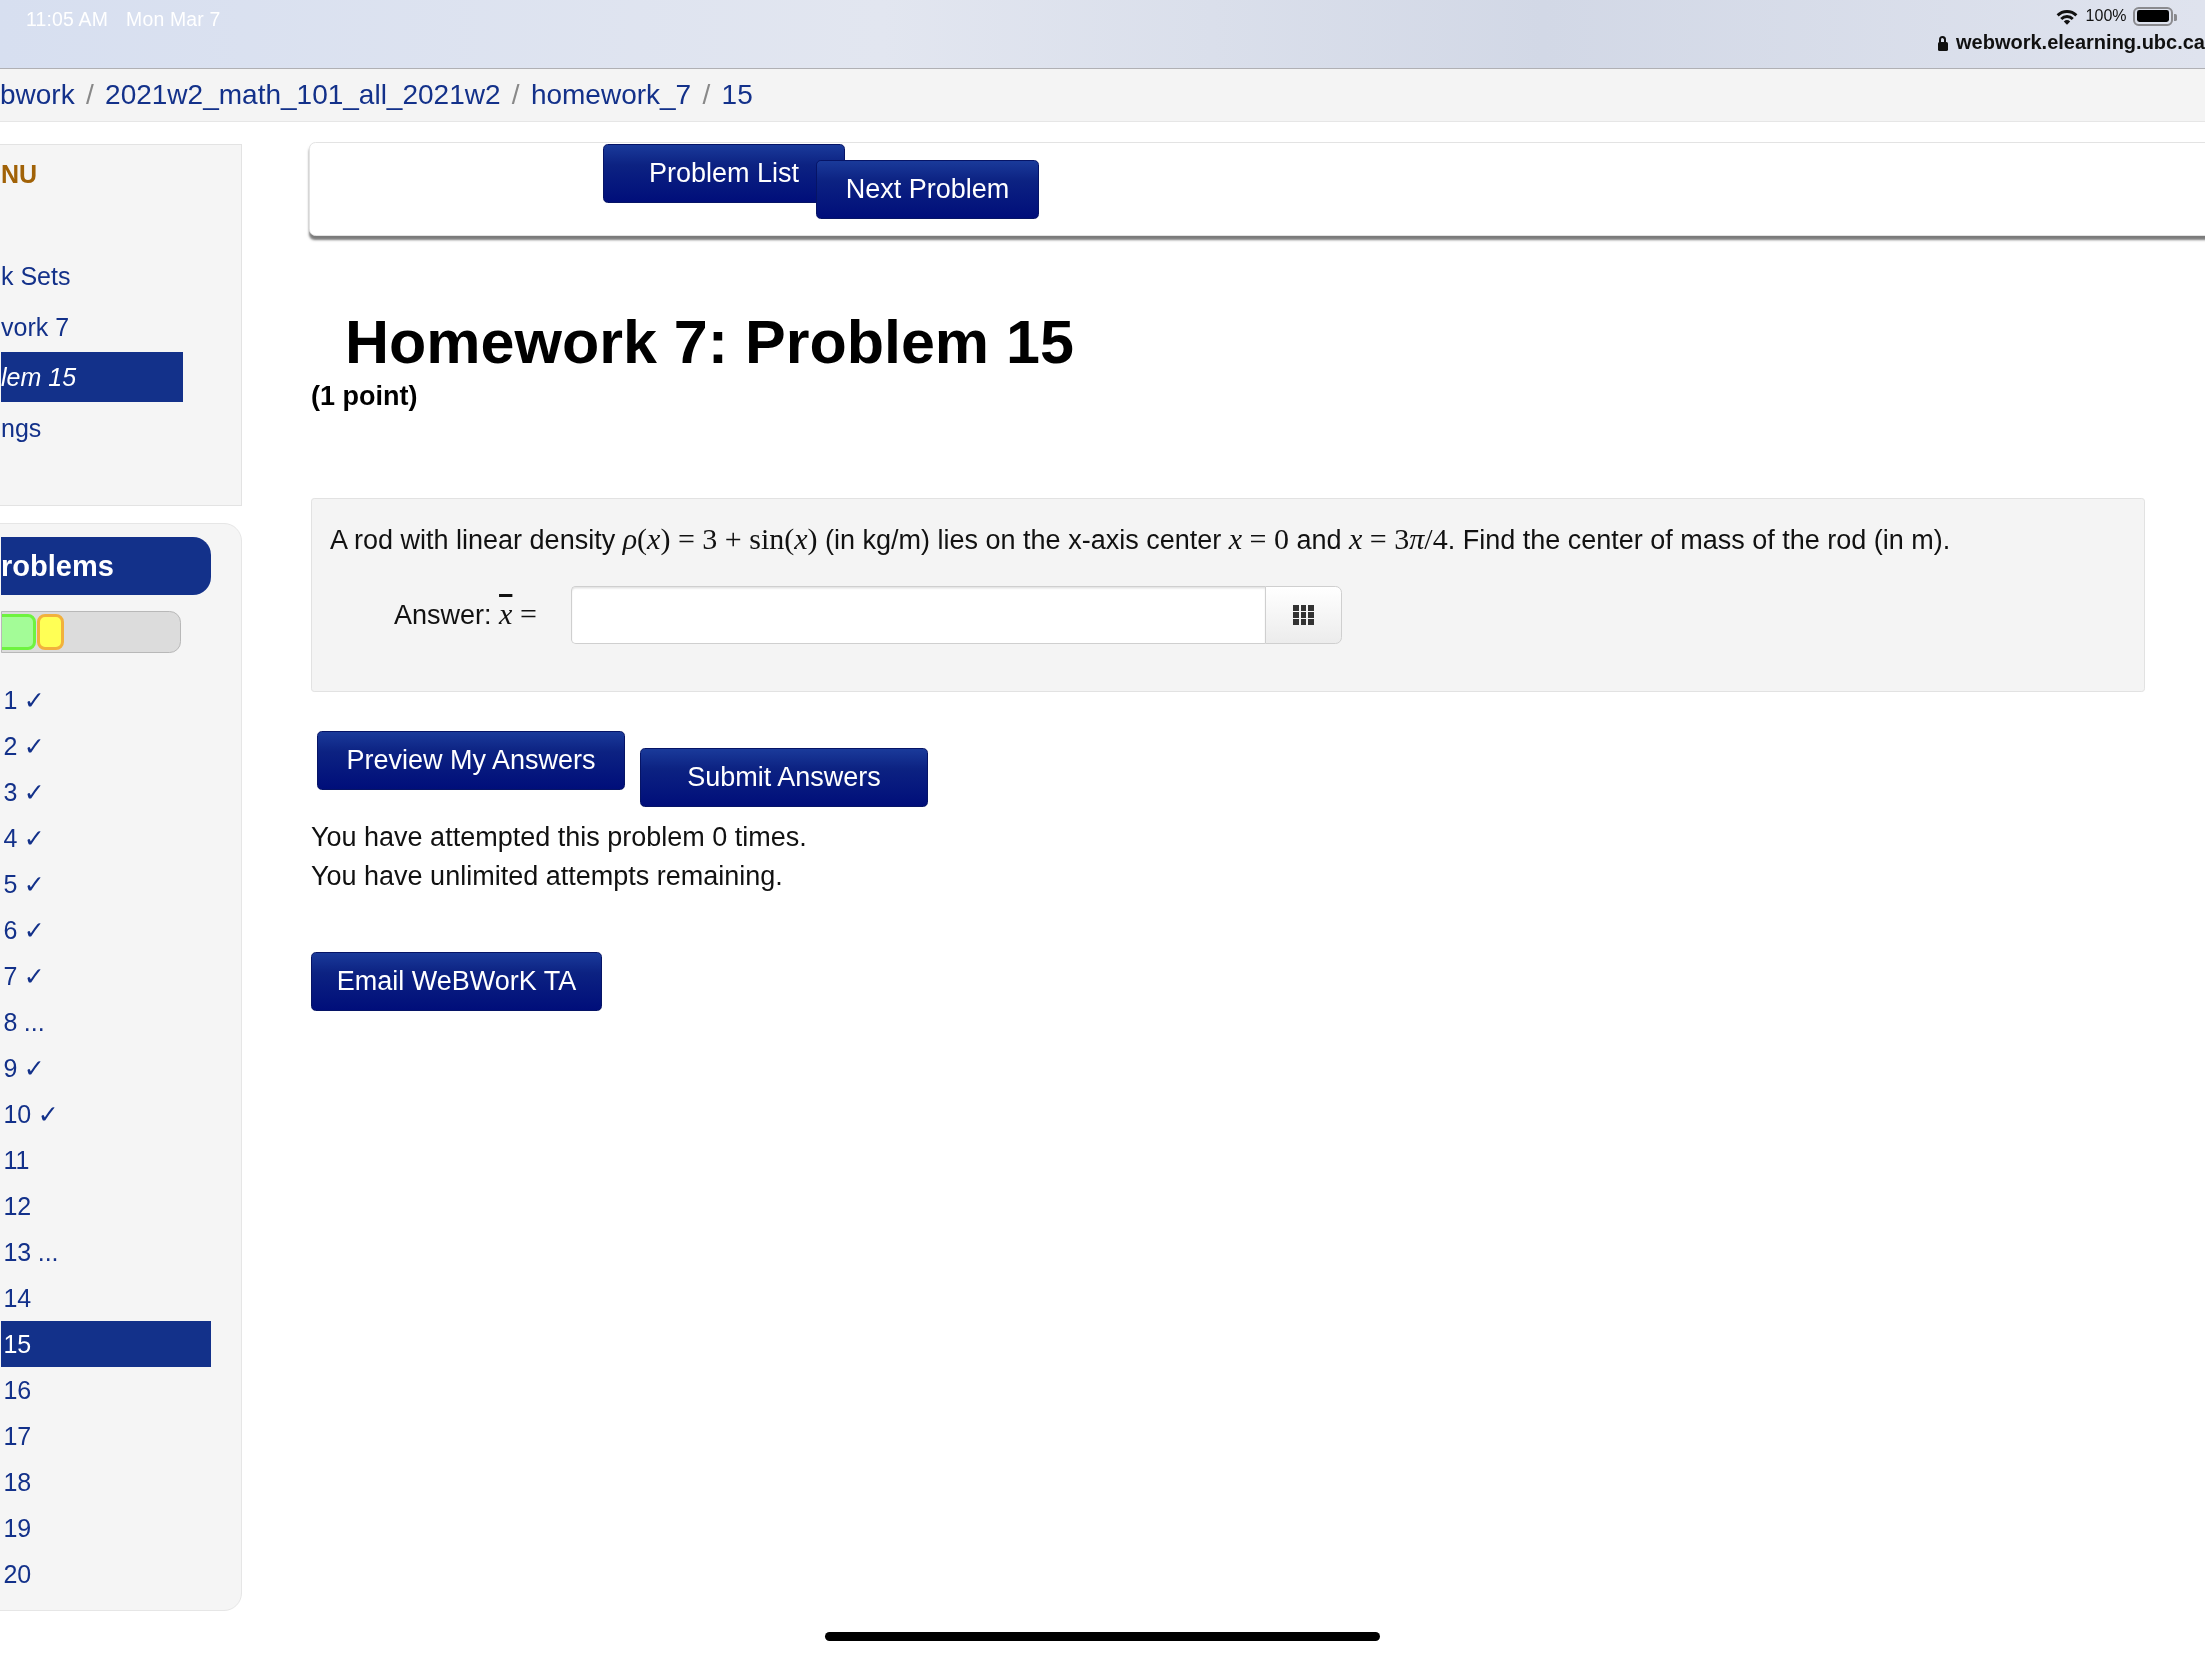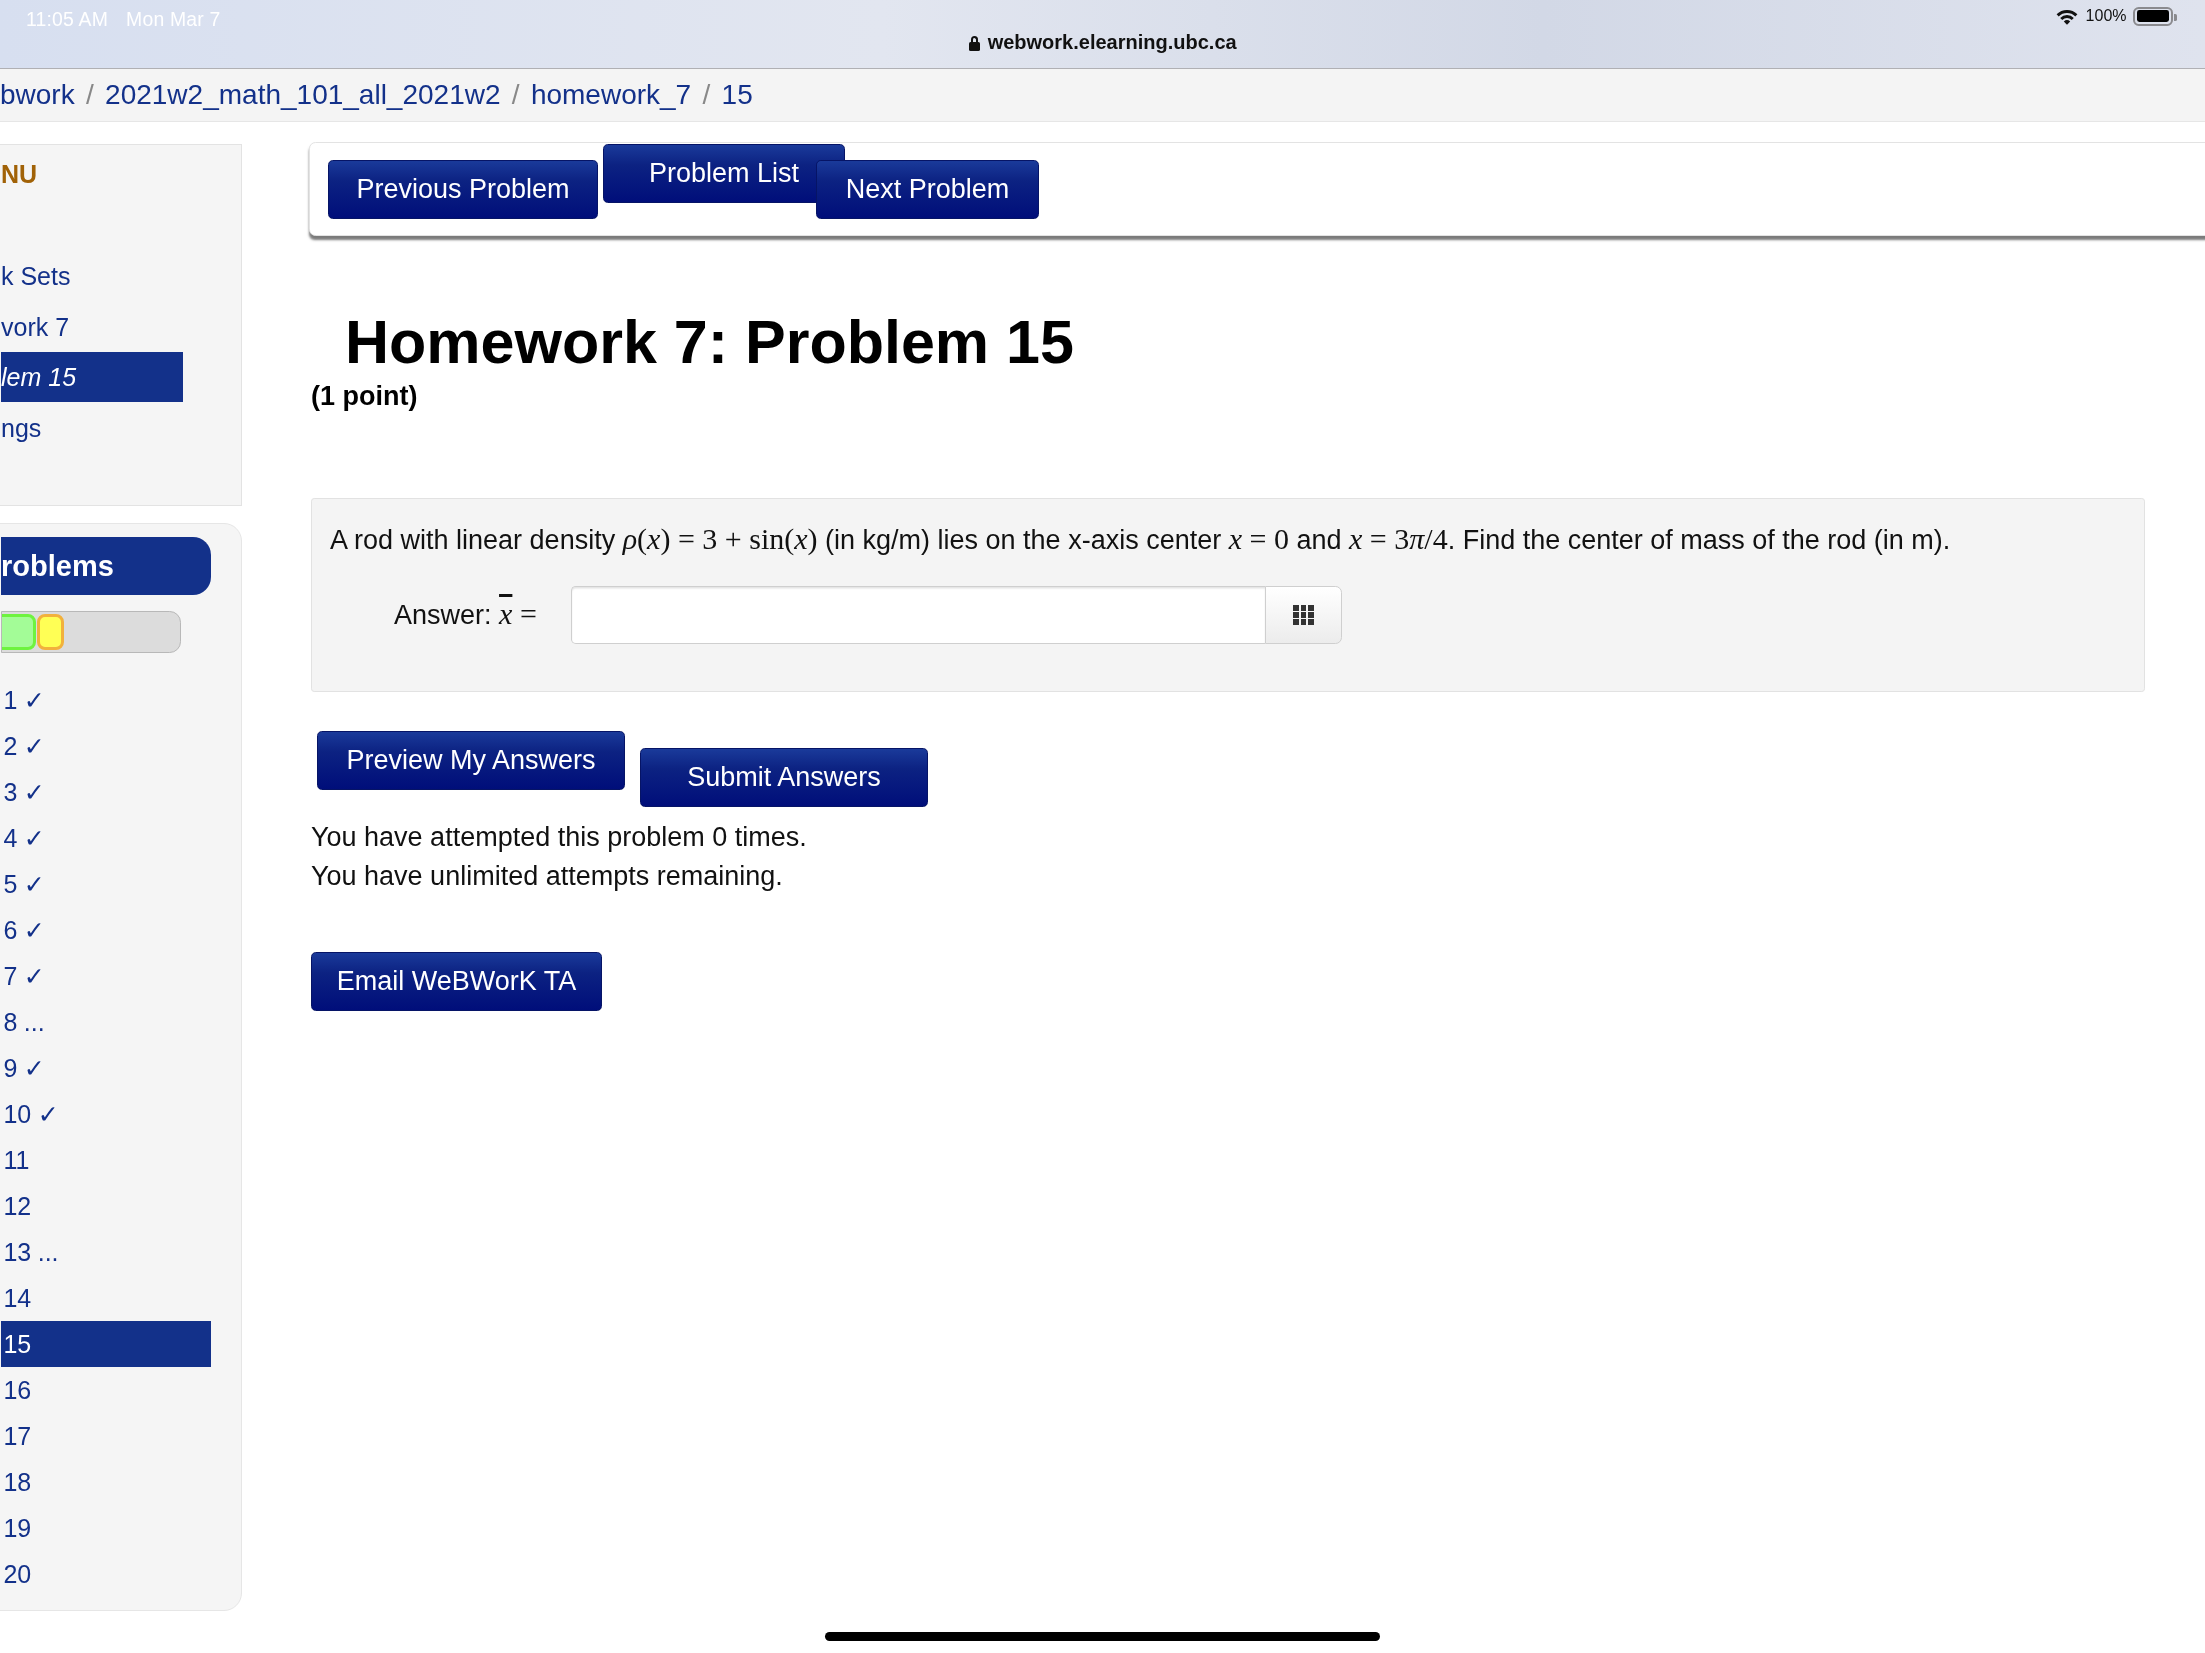--- a/index.html
+++ b/index.html
@@ -12,21 +12,21 @@
     background: linear-gradient(90deg, #d7dff0 0%, #e2e6f0 40%, #d2d8e6 70%, #dfe3ee 100%);
     border-bottom: 1.6px solid #b0b0b4;
   }
   .status-time { position: absolute; left: 26px; top: 8px; font-size: 19.4px; color: #ffffff; letter-spacing: 0.2px; }
   .status-date { margin-left: 18px; }
   .status-right { position: absolute; right: 32px; top: 6.5px; display: flex; align-items: center; gap: 6.5px; font-size: 16px; color: #111; }
   .wifi { width: 24px; height: 19.4px; }
   .battery { width: 40px; height: 19.4px; border: 2px solid #8a8a8e; border-radius: 5.7px; padding: 1.6px; position: relative; }
   .battery .fill { width: 100%; height: 100%; background: #000; border-radius: 2.4px; }
   .battery::after { content: ""; position: absolute; right: -5.7px; top: 5.7px; width: 3.2px; height: 6.5px; background: #8a8a8e; border-radius: 0 1.6px 1.6px 0; }
-  .url { position: absolute; left: 0; width: 100%; top: 31px; text-align: center; font-size: 20px; font-weight: bold; color: #111; }
+  .url { position: absolute; left: 0; width: 100%; top: 31px; text-align: right; font-size: 20px; font-weight: bold; color: #111; }
   .lock { display: inline-block; width: 11.3px; height: 14.5px; vertical-align: -1.6px; margin-right: 8px; position: relative; }
   .lock::before { content: ""; position: absolute; left: 0.8px; top: 5.7px; width: 10.5px; height: 9px; background: #111; border-radius: 1.6px; }
   .lock::after { content: ""; position: absolute; left: 2.4px; top: 0; width: 7.3px; height: 9px; border: 2px solid #111; border-bottom: none; border-radius: 4.8px 4.8px 0 0; box-sizing: border-box; }
 
   
   .breadcrumb-bar {
     position: absolute; left: 0; top: 69px; width: 2205px; height: 53px;
     background: #f4f4f4; border-bottom: 1.6px solid #e6e6e6; padding-left: 44px;
   }
   .breadcrumb { position: absolute; left: 0; top: 0; height: 52px; display: flex; align-items: center; font-size: 28px; color: #13318a; white-space: nowrap; }
@@ -182,21 +182,20 @@
     <div class="prob-item active"><span>15</span></div>
     <div class="prob-item"><span>16</span></div>
     <div class="prob-item"><span>17</span></div>
     <div class="prob-item"><span>18</span></div>
     <div class="prob-item"><span>19</span></div>
     <div class="prob-item"><span>20</span></div>
   </div>
 </div>
 
 <div class="navbar">
-  <div class="btn nav-prev">Previous Problem</div>
   <div class="btn nav-list">Problem List</div>
   <div class="btn nav-next">Next Problem</div>
 </div>
 
 <h1 class="page-title">Homework 7: Problem 15</h1>
 <div class="points">(1 point)</div>
 
 <div class="problem-box">
   <div class="problem-text">
     <span>A rod with linear density </span><span class="math"><i>ρ</i>(<i>x</i>) = 3 + sin(<i>x</i>)</span><span> (in kg/m) lies on the x-axis center </span><span class="math"><i>x</i> = 0</span><span> and </span><span class="math"><i>x</i> = 3<i>π</i>/4</span><span>. Find the center of mass of the rod (in m).</span>

